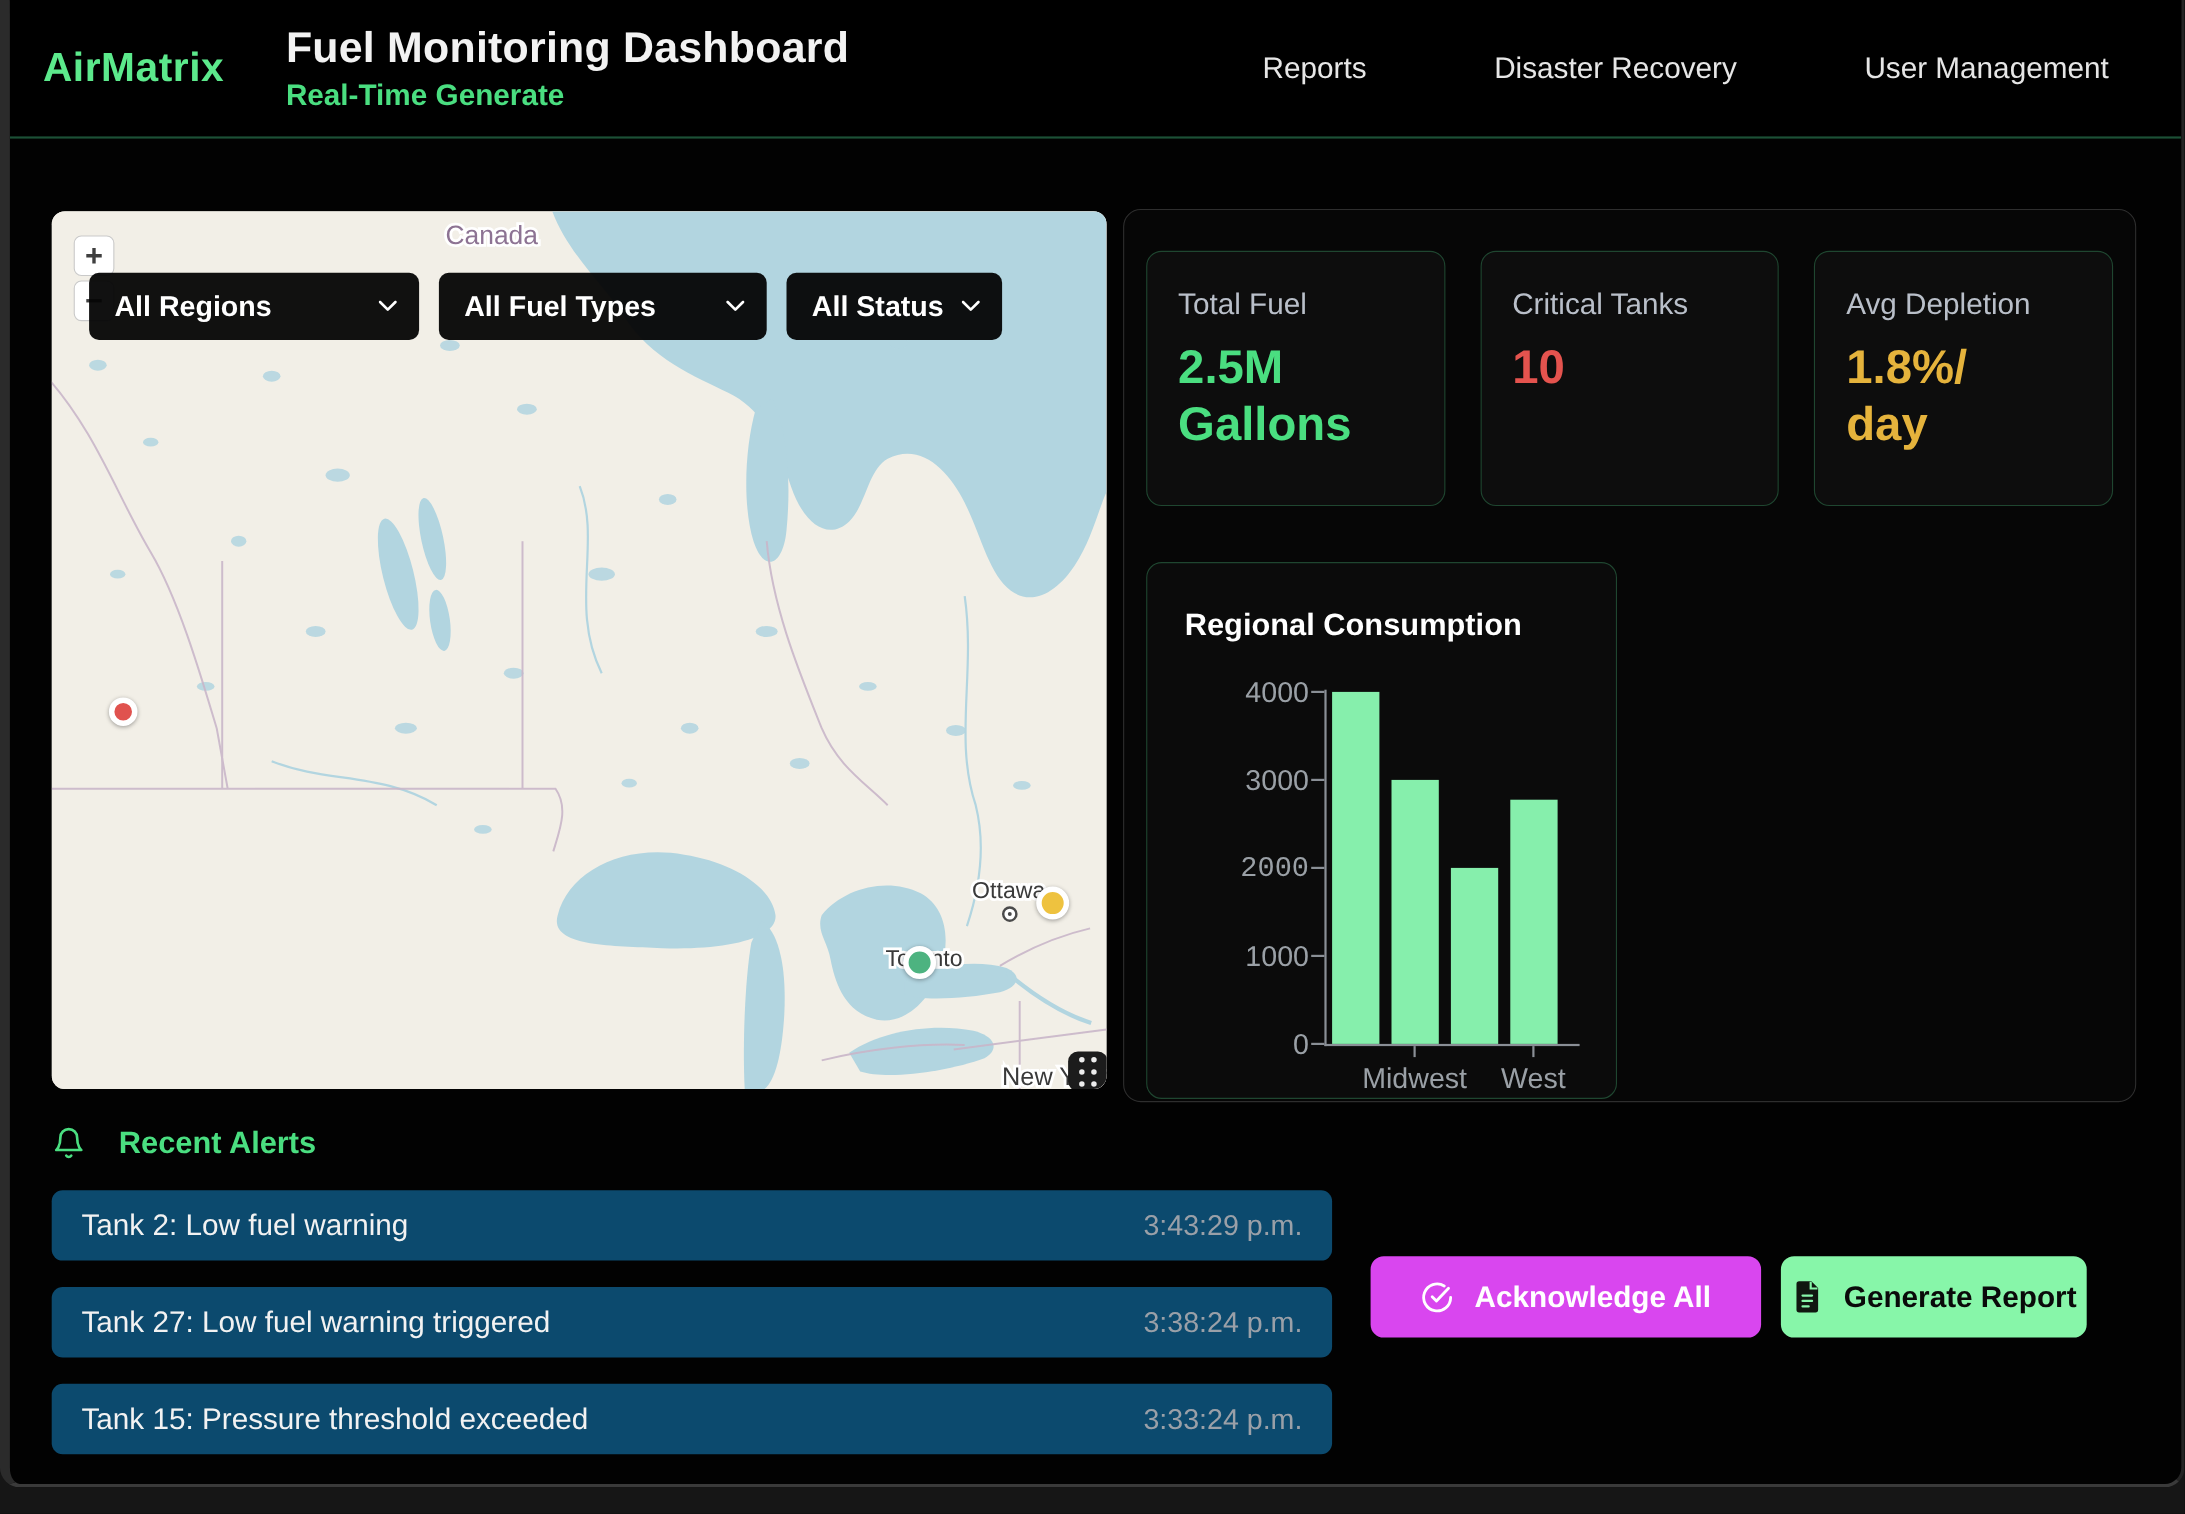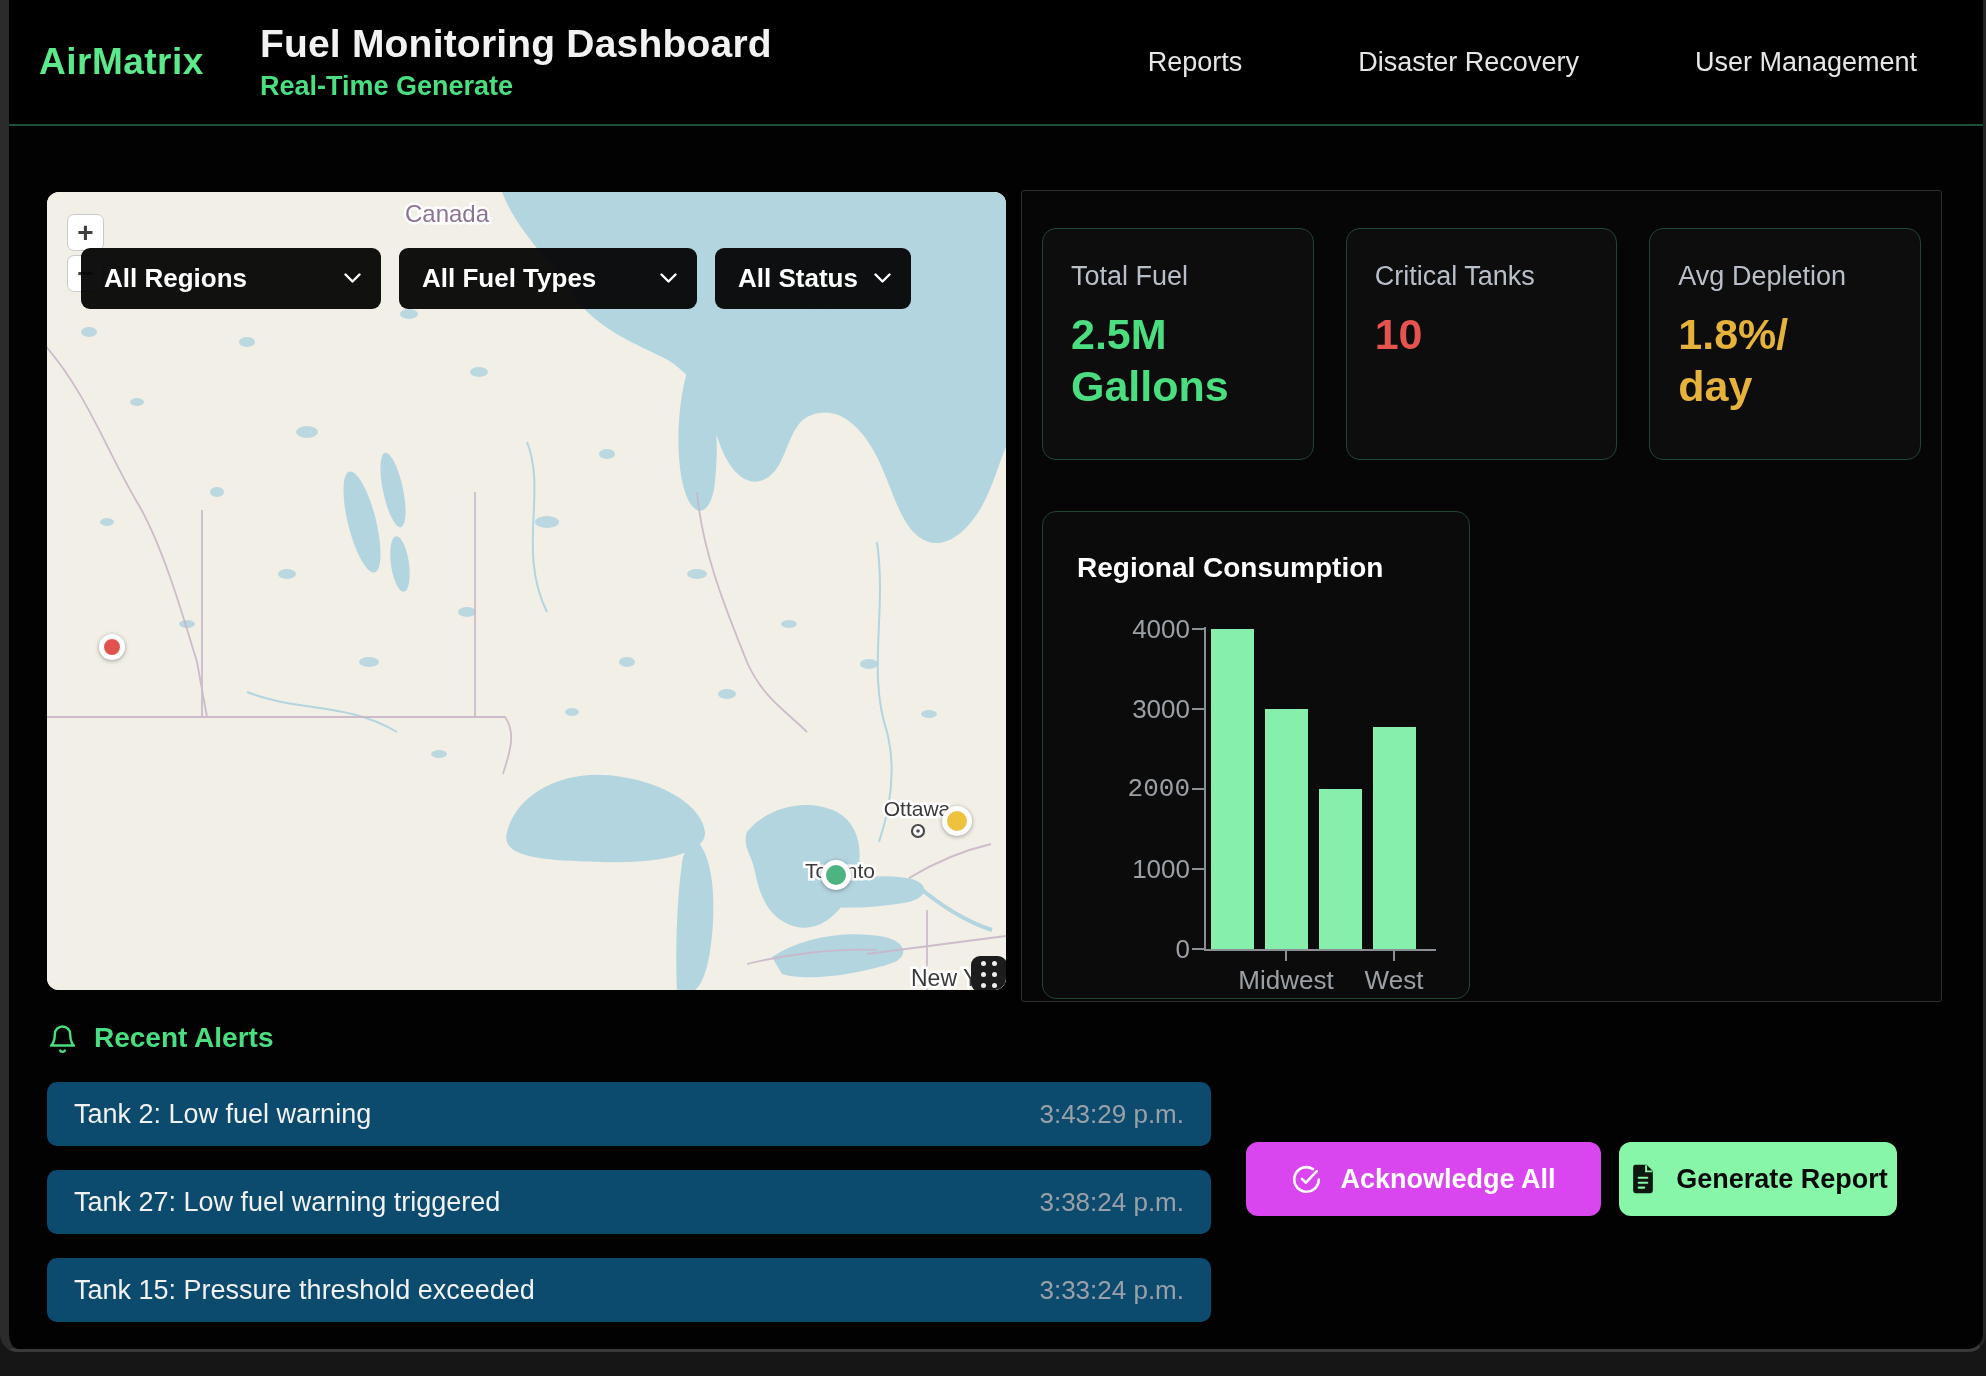--- a/index.html
+++ b/index.html
@@ -34,40 +34,40 @@
   .filter svg { margin-left:auto; }
   .marker { position:absolute; border-radius:50%; border:5px solid #fff; box-shadow:0 1px 4px rgba(0,0,0,.35);
             z-index:2; cursor:pointer; }
   .drag-handle { position:absolute; left:924px; top:764px; width:36px; height:36px; background:#1c1c1c;
                  border-radius:9px; z-index:4; display:grid; grid-template-columns:repeat(2,5px); grid-template-rows:repeat(3,5px);
                  gap:6px; align-content:center; justify-content:center; cursor:grab; }
   .drag-handle i { width:5px; height:5px; border-radius:50%; background:#ededed; }
 
   
   .right-panel { position:absolute; left:1012px; top:190px; width:921px; height:812px; background:#060606;
-                 border:1px solid #2e2e2e; border-radius:3px; padding:37px 20px 0 20px; }
+                 border:1px solid #2e2e2e; border-radius:16px; padding:37px 20px 0 20px; }
   .stats-row { display:flex; gap:32px; }
   .stat-card { flex:1; height:232px; background:#0d0d0d; border:1.5px solid #1f4630; border-radius:14px;
                padding:32px 28px; }
   .stat-label { font-size:27px; font-weight:500; color:#b9bfc9; }
   .stat-value { margin-top:16px; font-size:43px; font-weight:700; line-height:1.22; white-space:pre-line; }
   .charts-row { display:flex; gap:50px; margin-top:51px; }
   .chart-card { background:#0b0b0b; border:1.5px solid #1f4630; border-radius:14px; height:488px; position:relative; }
   .chart-card.donut-card { width:420px; }
   .chart-card.bar-card { width:428px; }
   .chart-title { position:absolute; left:34px; top:40px; font-size:28px; font-weight:700; color:#fff; }
   #donut { position:absolute; left:0; top:0; }
   .ybar-label { position:absolute; width:96px; text-align:right; font-size:26px; color:#9aa0a6; height:28px; line-height:28px; }
   .tickdash { position:absolute; background:#8a8f96; }
   .axis { position:absolute; background:#8a8f96; }
   .bar { position:absolute; background:#86efac; }
   .xbar-label { position:absolute; font-size:26px; color:#9aa0a6; text-align:center; width:140px; }
 
   
-  .alerts-heading { position:absolute; left:38px; top:1022px; display:flex; align-items:flex-start; gap:16px; }
+  .alerts-heading { position:absolute; left:38px; top:1022px; display:flex; align-items:center; gap:30px; }
   .alerts-heading .txt { font-size:28px; font-weight:700; color:#4ade80; }
   .alert-row { position:absolute; left:38px; width:1164px; height:64px; background:#0c4a6e; border-radius:10px;
                display:flex; align-items:center; padding:0 27px; }
   .alert-text { font-size:27px; color:#f2f2f2; }
   .alert-time { margin-left:auto; font-size:26px; color:#9aa0a8; }
 
   .btn { position:absolute; top:1142px; height:74px; border-radius:12px; display:flex; align-items:center;
          justify-content:center; gap:18px; cursor:pointer; border:none; }
   .btn .blabel { font-size:27px; font-weight:700; }
   #ack-btn { left:1237px; width:355px; background:#d946ef; }

